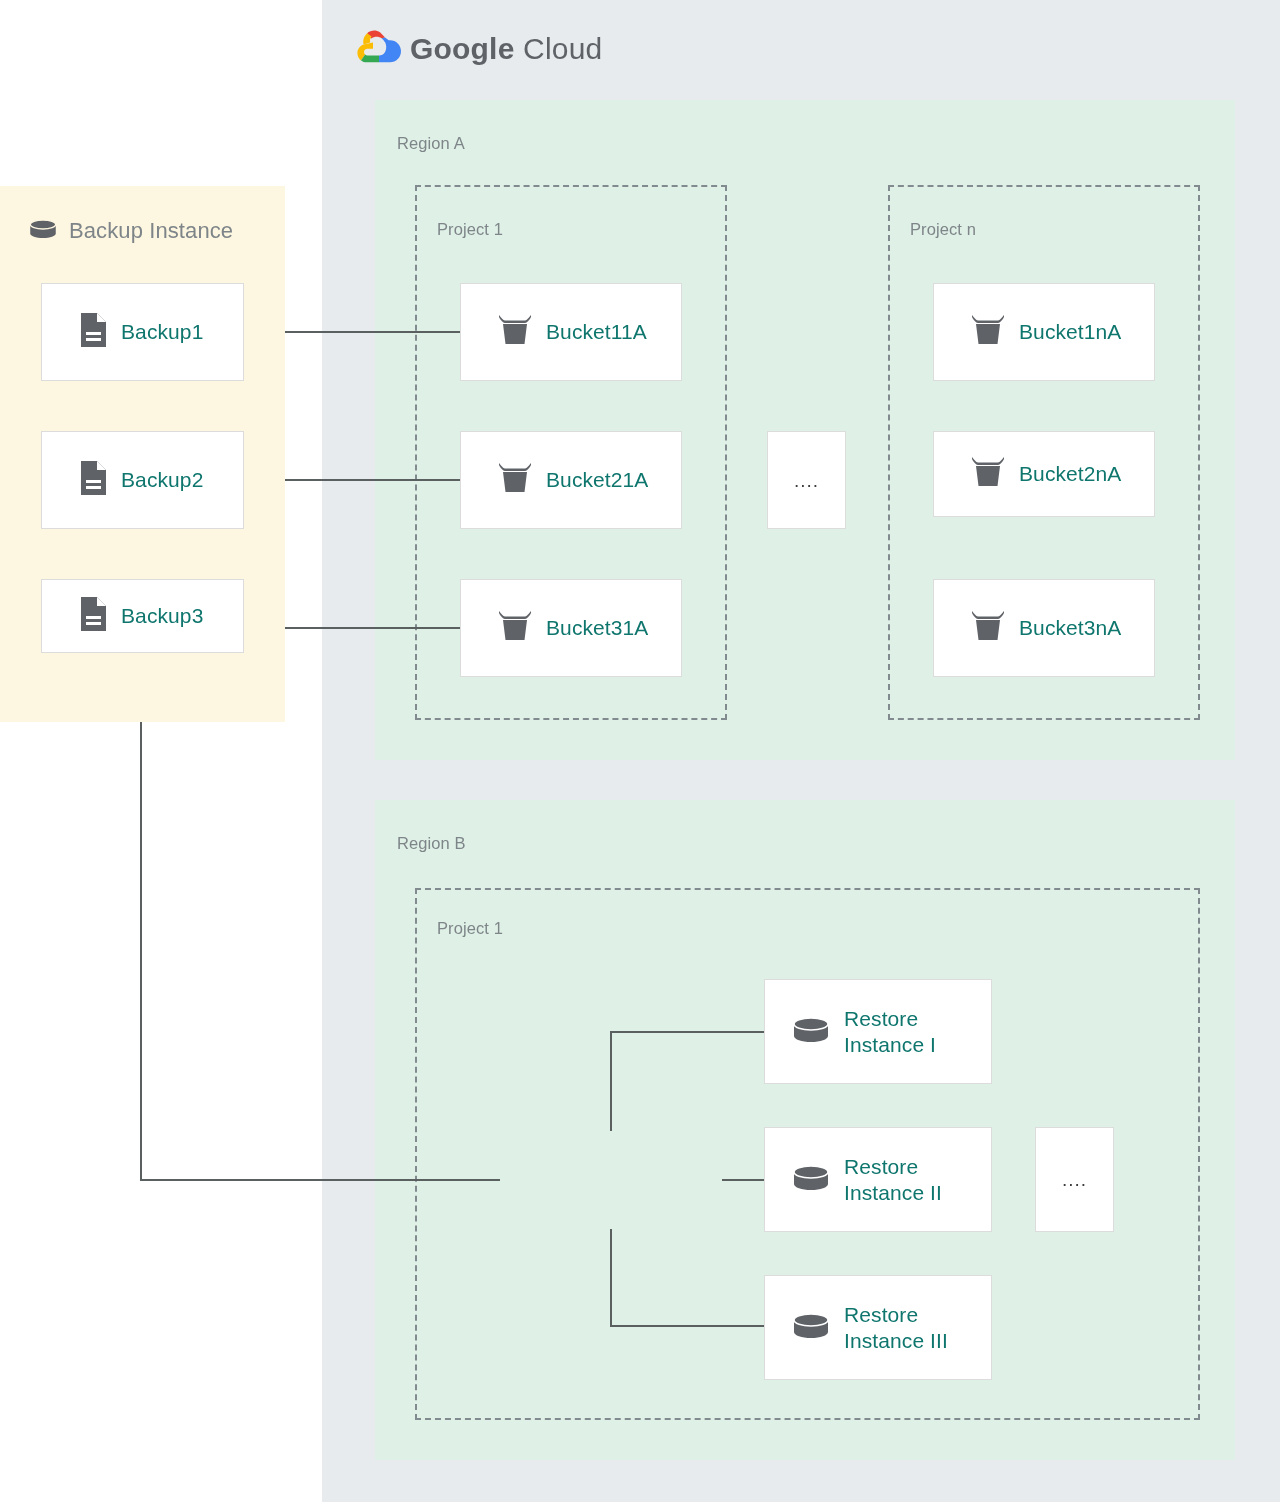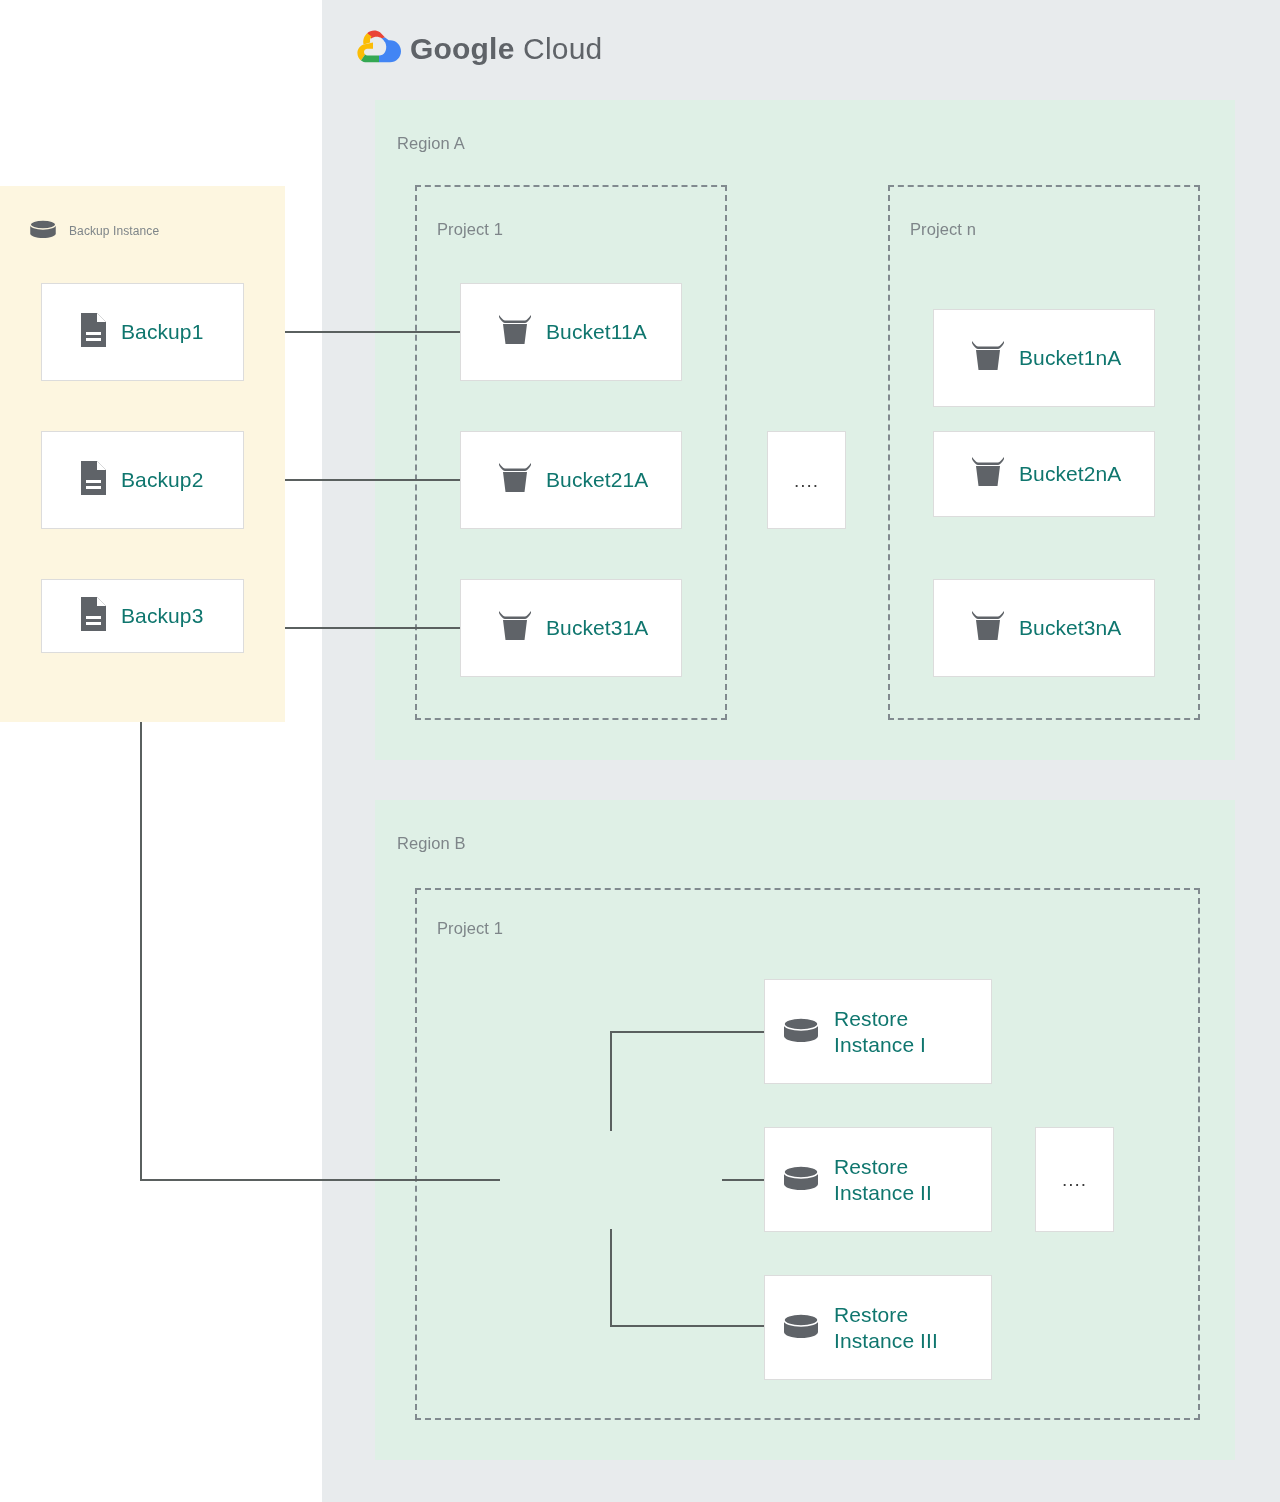--- a/index.html
+++ b/index.html
@@ -30,21 +30,21 @@
   }
   .backup-panel-header{
     position:absolute;
     left:28px; top:218px;
     display:flex;
     align-items:center;
     gap:11px;
     height:26px;
   }
   .backup-panel-title{
-    font-size:12px;
+    font-size:22px;
     color:#7e8589;
     letter-spacing:.1px;
     white-space:nowrap;
   }
 
   .region{
     position:absolute;
     background:#dff0e6;
   }
   .region-a{ left:375px; top:100px; width:860px; height:660px; }
@@ -119,32 +119,32 @@
 
   
   .b11a{ left:460px; top:283px; width:222px; height:98px; }
   .b21a{ left:460px; top:431px; width:222px; height:98px; }
   .b31a{ left:460px; top:579px; width:222px; height:98px; }
 
   
   .dots-a{ left:767px; top:431px; width:79px; height:98px; }
 
   
-  .b1na{ left:933px; top:283px; width:222px; height:98px;margin-top:26px; }
+  .b1na{ left:933px; top:283px; width:222px; height:98px; }
   .b2na{ left:933px; top:431px; width:222px; height:86px; }
   .b3na{ left:933px; top:579px; width:222px; height:98px; }
 
   
   .b31b{ left:500px; top:1131px; width:222px; height:98px; }
   .ri1 { left:764px; top:979px;  width:228px; height:105px; }
   .ri2 { left:764px; top:1127px; width:228px; height:105px; }
   .ri3 { left:764px; top:1275px; width:228px; height:105px; }
   .dots-b{ left:1035px; top:1127px; width:79px; height:105px; }
 
-  .ri .card-inner{ padding-left:16px; }
+  .ri .card-inner{ padding-left:26px; }
 
   
   .icon{ flex:0 0 auto; display:block; }
 
   
   .conn{ position:absolute; background:#5a605f; }
   .conn-h{ height:2px; }
   .conn-v{ width:2px; }
 
   

